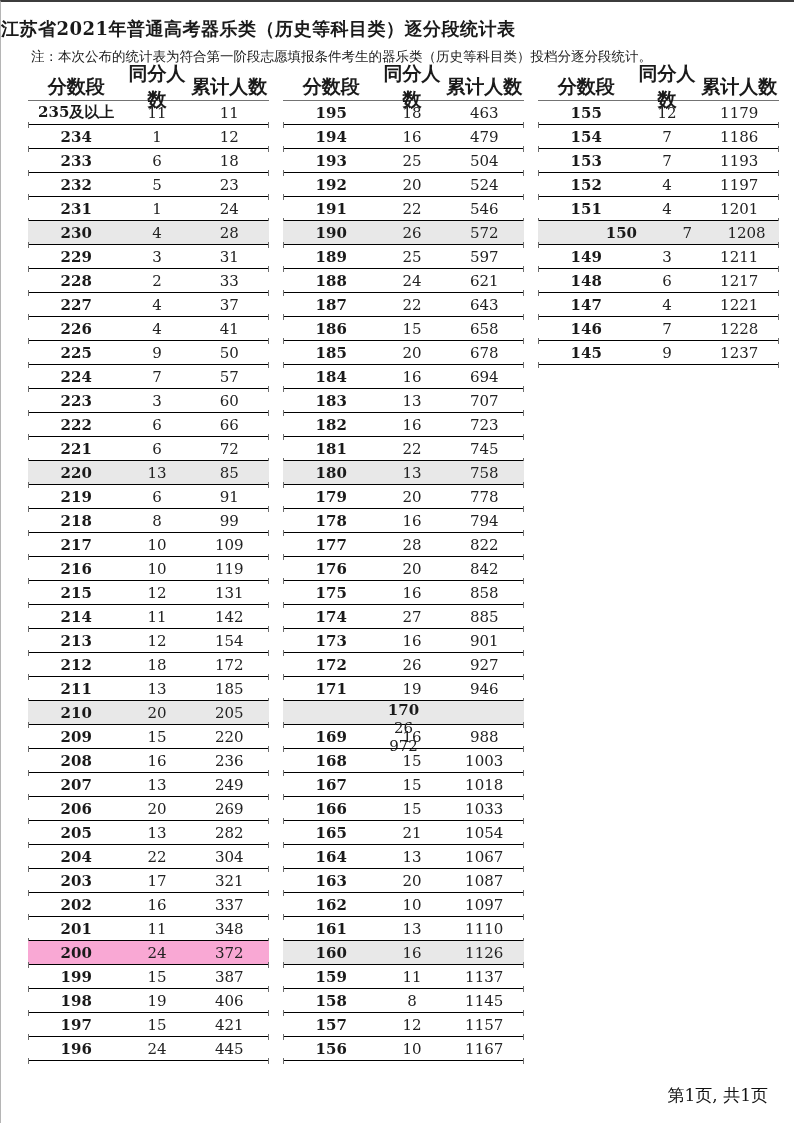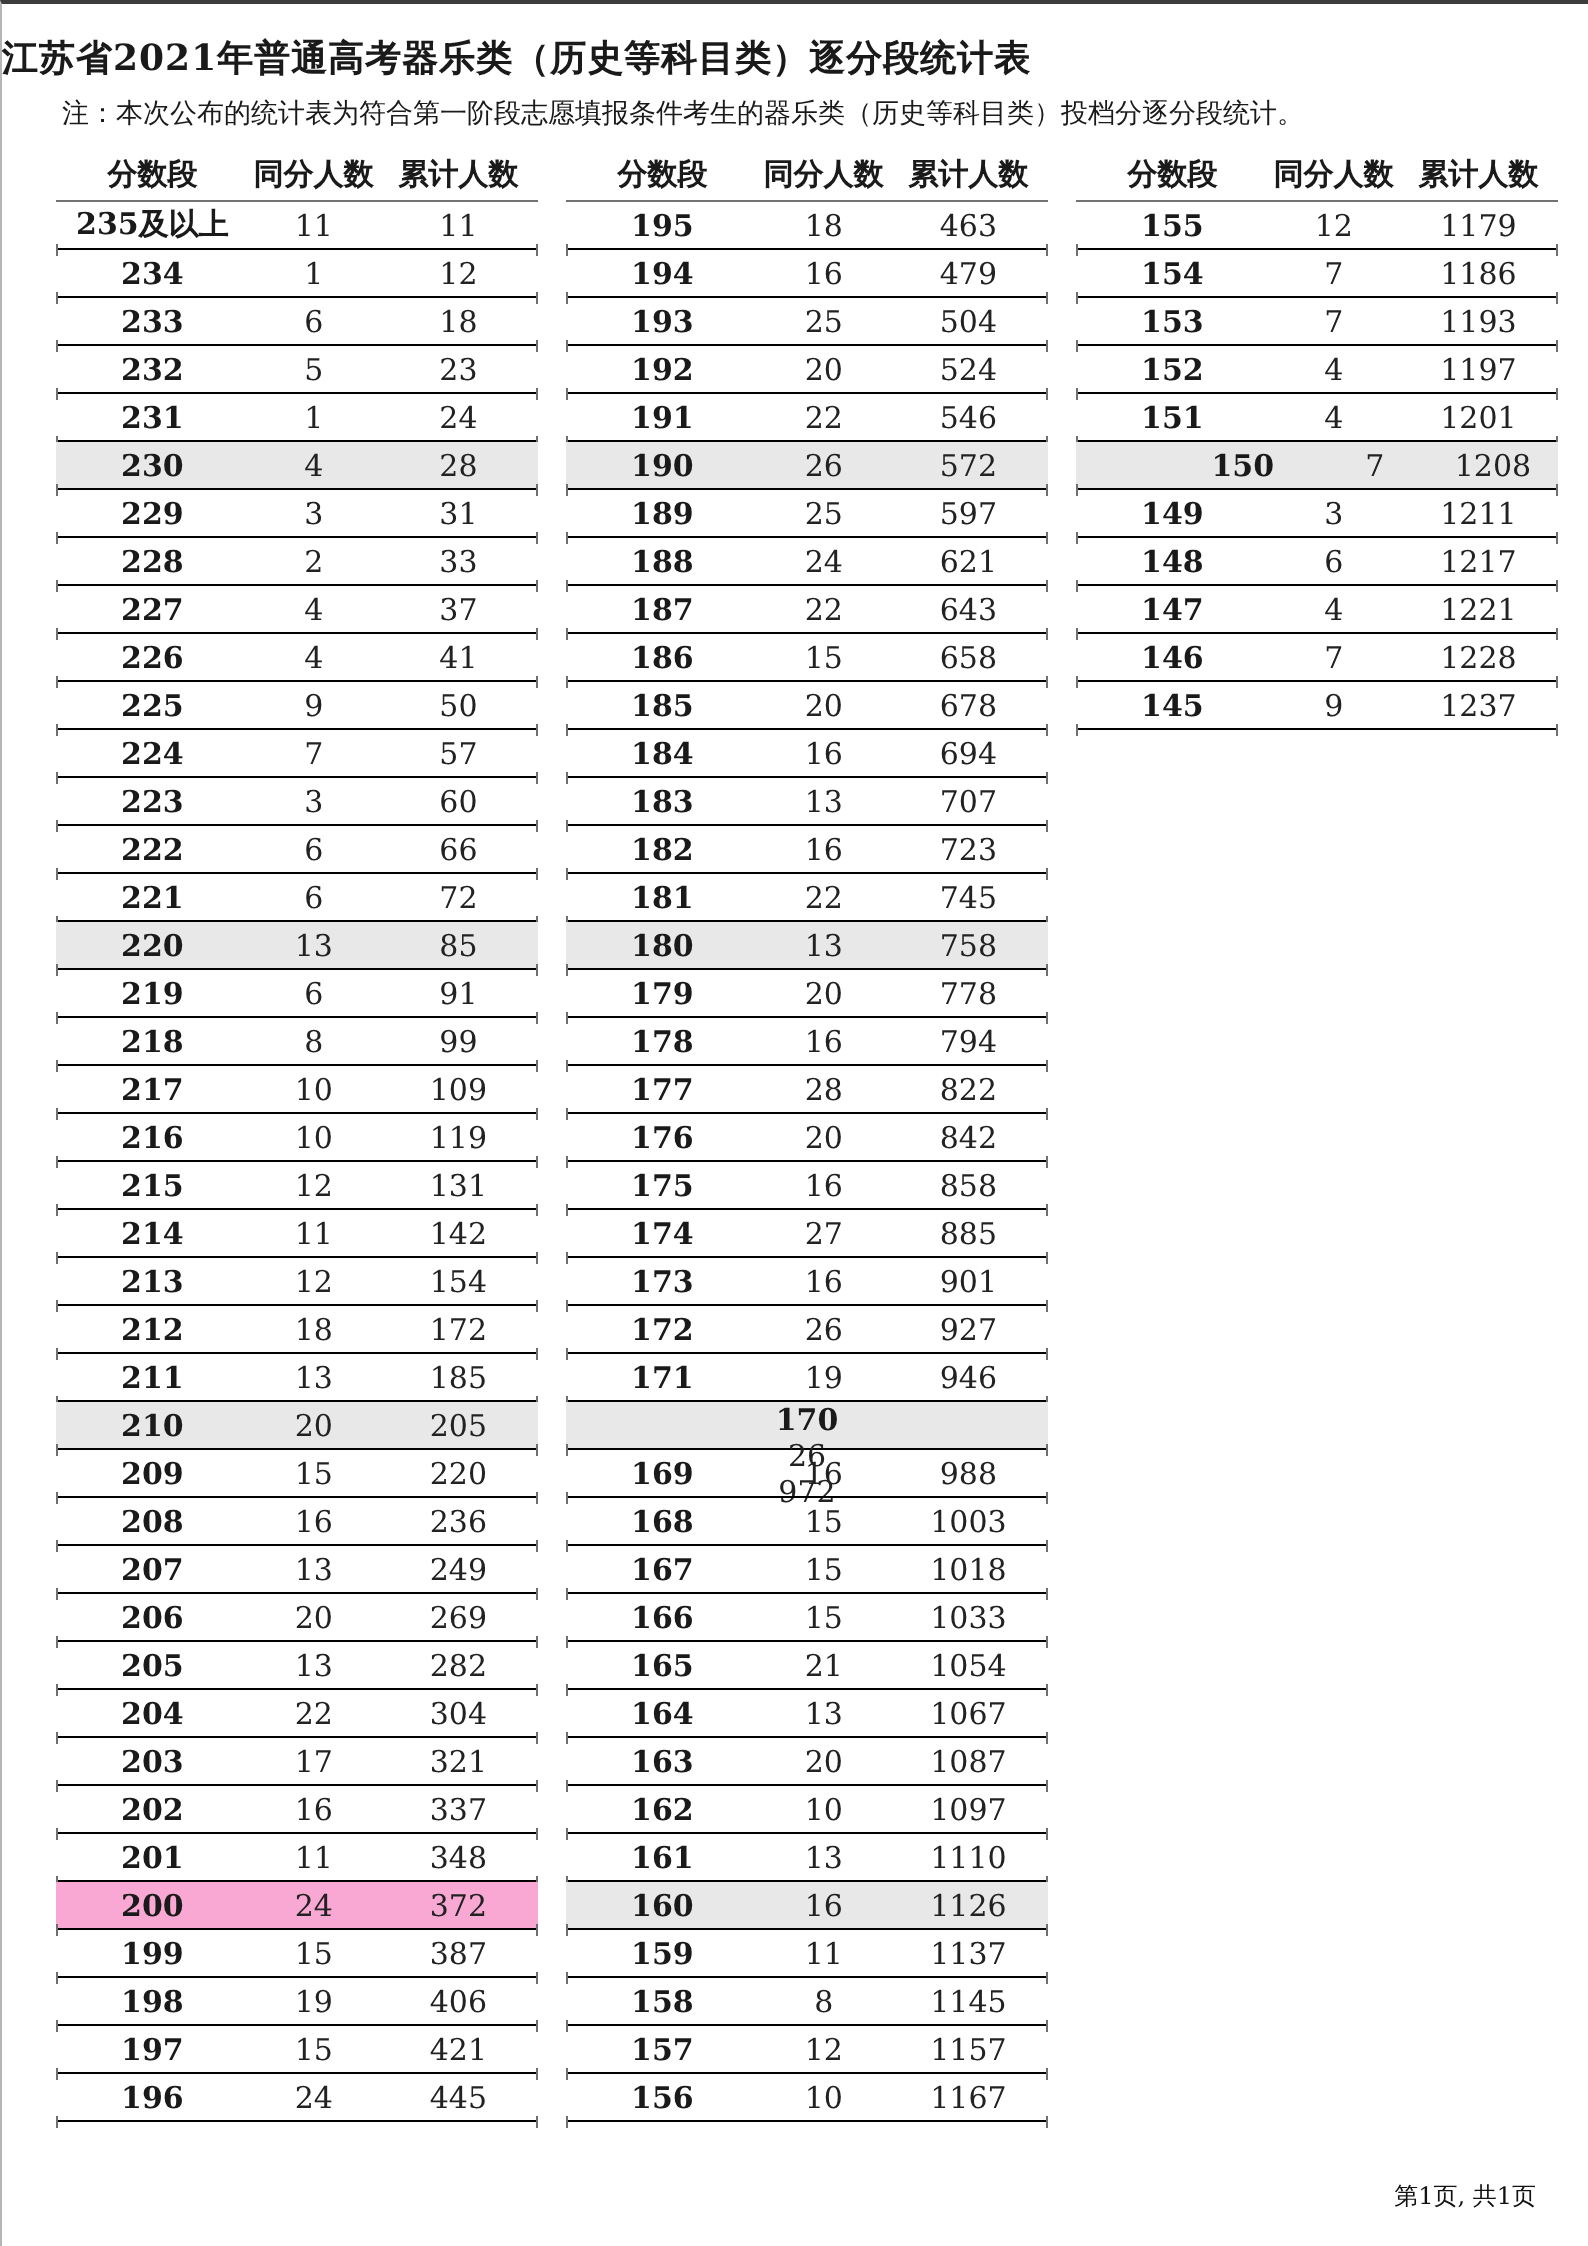--- a/index.html
+++ b/index.html
@@ -30,21 +30,21 @@
     margin: 8px 12px 0 27px;
     gap: 14px;
     align-items: flex-start;
   }
   .score-table { width: 241px; }
   .thead {
     display: flex;
     align-items: center;
     height: 26px;
     font-weight: bold;
-    font-size: 15px;
+    font-size: 19px;
   }
   .cell-score { width: 40%; text-align: center; }
   .cell-count { width: 27%; text-align: center; }
   .cell-cum   { width: 33%; text-align: center; }
   .tbody { border-top: 1px solid #737373; }
   .trow {
     display: flex;
     align-items: center;
     height: 23px;
     border-bottom: 1px solid #000;
@@ -61,21 +61,21 @@
     width: 1px;
     height: 6px;
     background: #6f6f6f;
   }
   .trow::before { left: 0; }
   .trow::after { right: 0; }
   .footer {
     position: absolute;
     right: 26px;
     bottom: 16px;
-    font-size: 12px;
+    font-size: 17px;
     color: #111;
   }
 </style>
 </head>
 <body>
 
 <div class="title">江苏省2021年普通高考器乐类（历史等科目类）逐分段统计表</div>
 <div class="note">注：本次公布的统计表为符合第一阶段志愿填报条件考生的器乐类（历史等科目类）投档分逐分段统计。</div>
 
 <div class="tables">

